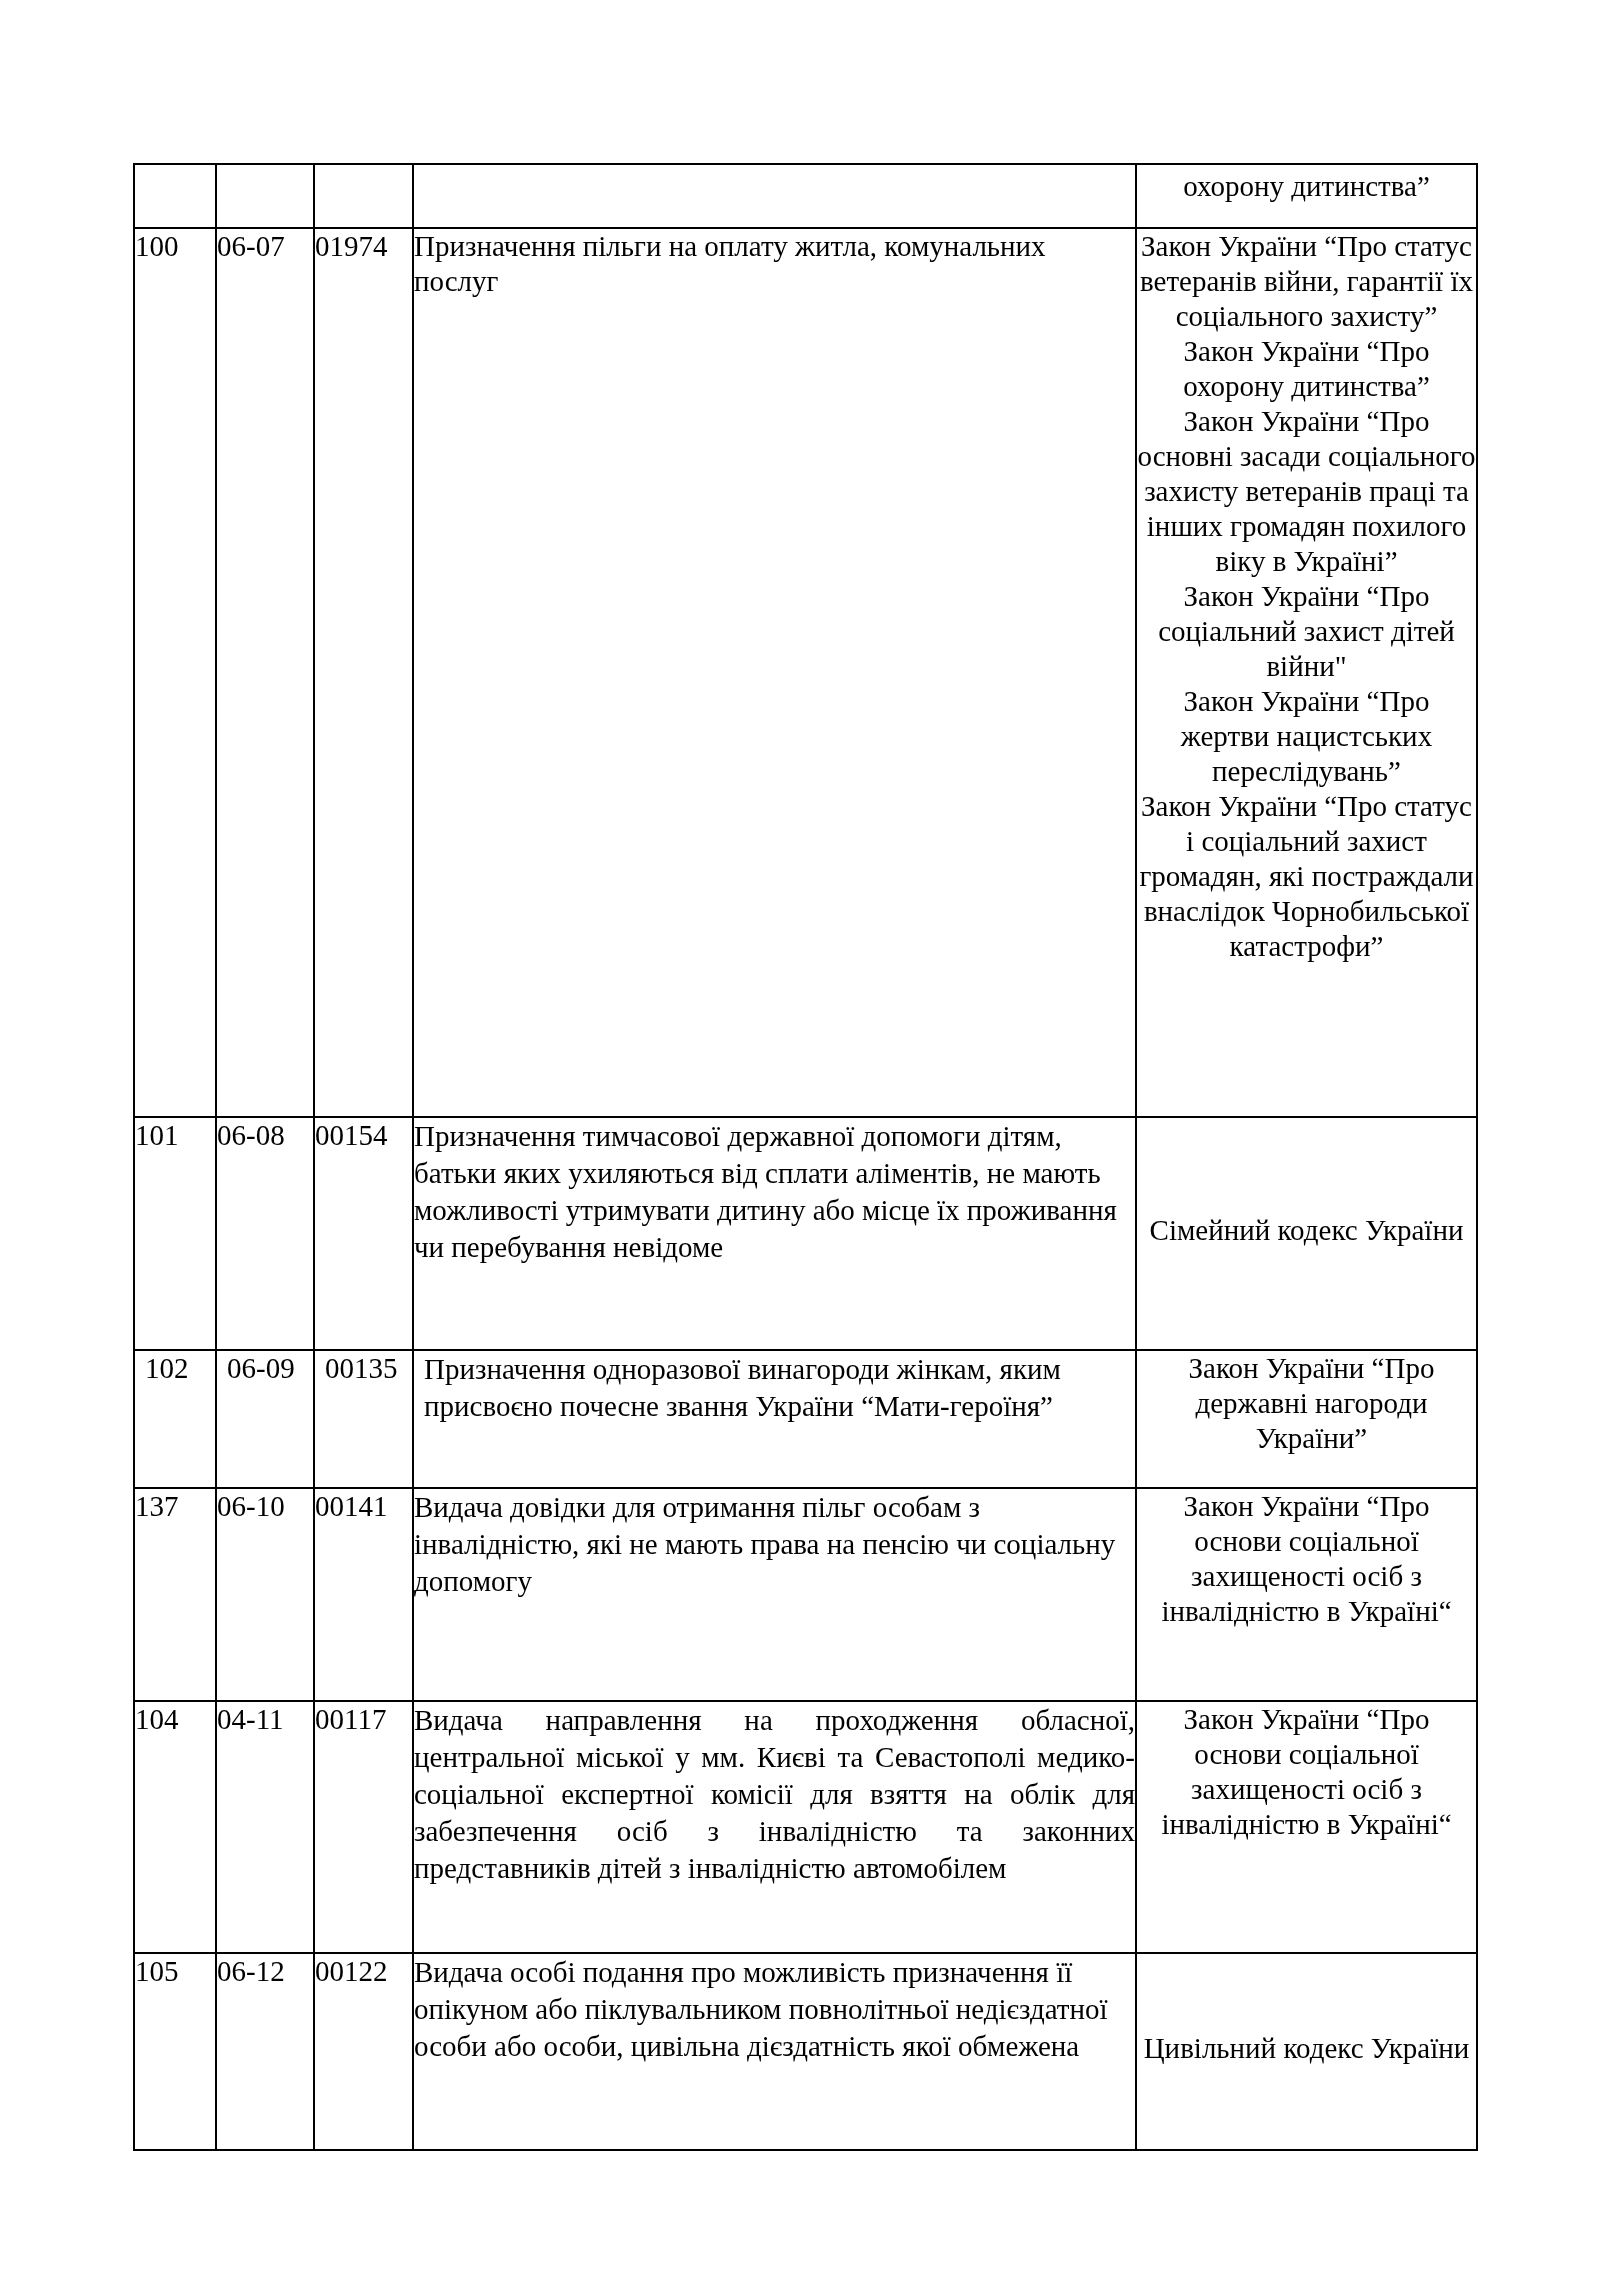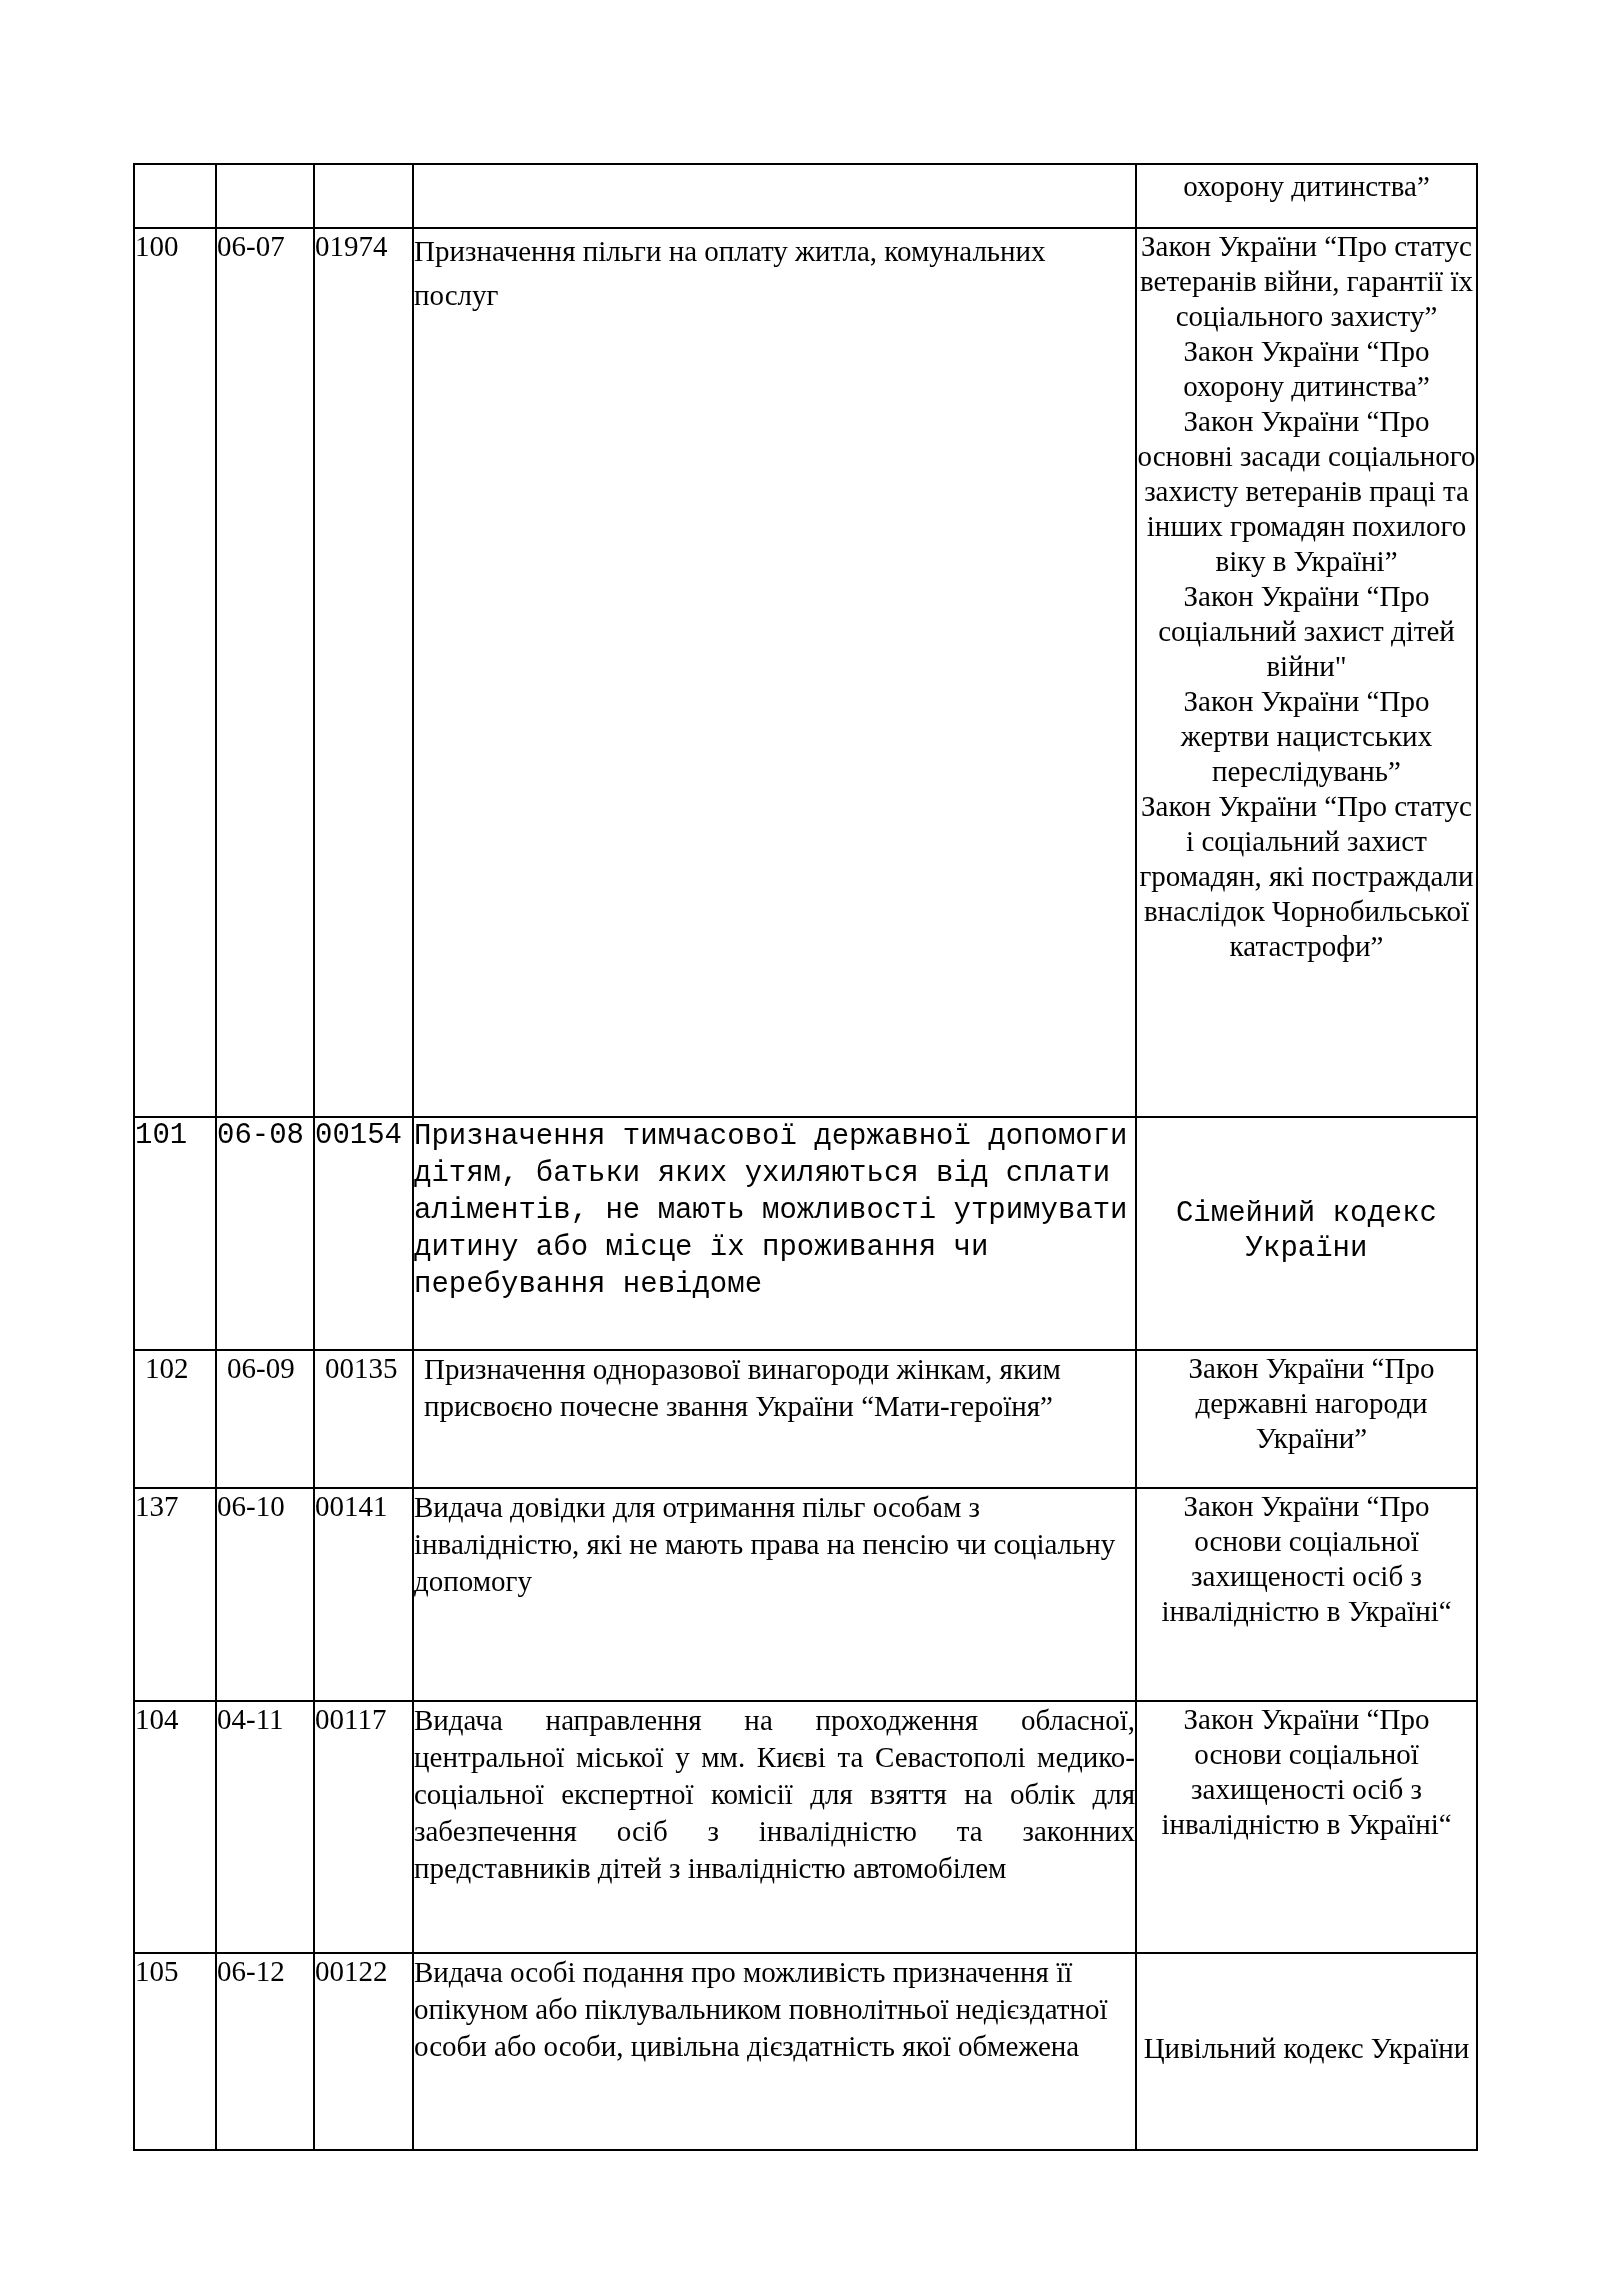--- a/index.html
+++ b/index.html
@@ -4,28 +4,28 @@
 <style>
   html, body { margin:0; padding:0; background:#ffffff; }
   body { width:1623px; height:2295px; position:relative; overflow:hidden;
          font-family:"Liberation Serif", "DejaVu Serif", serif; color:#000; }
   .page { position:absolute; left:0; top:8px; width:1333px; height:2295px; background:#fff; }
   table.reg { position:absolute; left:133px; top:155px; width:1343px;
               border-collapse:collapse; table-layout:fixed; }
   table.reg td { border:2.6px solid #000; vertical-align:top; padding:0; font-size:29px; }
   td.num, td.code, td.id { padding:5.2px 0 0 11.8px; line-height:35px;border-radius:32px; }
   td.desc { padding:5.2px 13px 0 11.8px; line-height:37px; }
-  td.desc.tight { line-height:44px;margin-left:12px; }
+  td.desc.tight { line-height:35px;margin-left:12px; }
   td.desc.justify { text-align:justify; text-align-last:left; }
   td.law { text-align:center; padding:5.2px 5.2px 0 5.2px; line-height:35px; }
   td.law.middle { vertical-align:middle; padding-top:8px; padding-bottom:13px; }
   td.law .line { display:block; }
   tr.r0 td { height:58px; }
   tr.r100 td { height:887px; }
-  tr.r101 td { height:210px;font-family:Liberation Mono, monospace; }
+  tr.r101 td { height:210px; }
   tr.r102 td { height:136px;padding-left:10px; }
   tr.r103 td { height:211px; }
   tr.r104 td { height:250px;margin-left:32px; }
   tr.r105 td { height:174px; }
   tr.r0 td.law { padding-top:3.9px; }
 </style>
 </head>
 <body>
 
 <div class="page">

